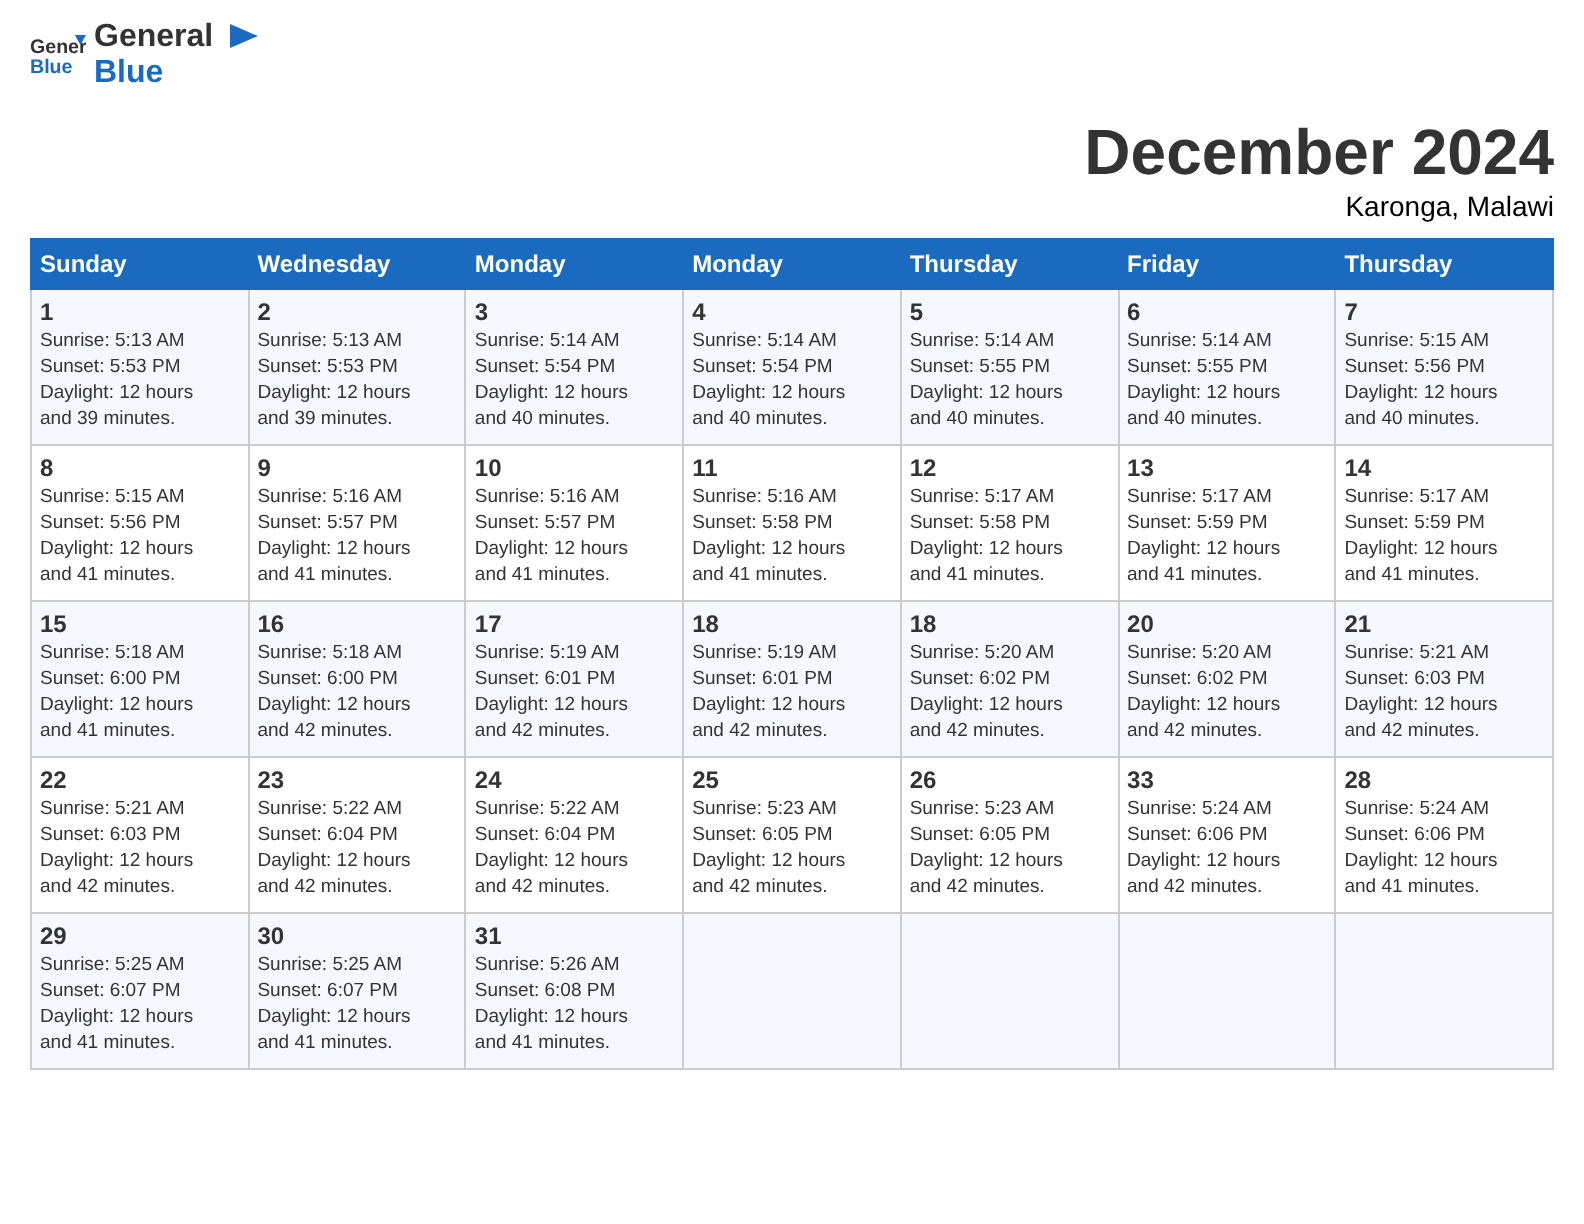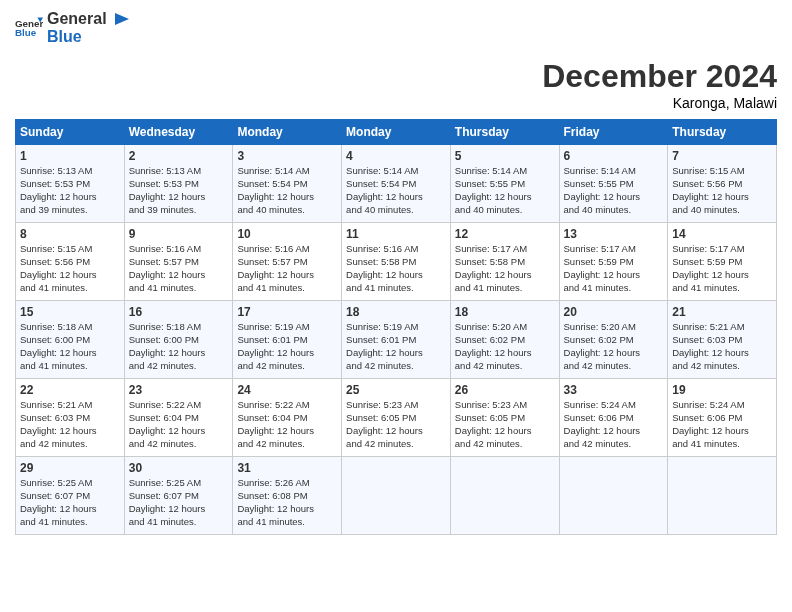--- a/index.html
+++ b/index.html
@@ -312,21 +312,21 @@
             <div>and 42 minutes.</div>
           </td>
           <td>
             <span class="day-num">33</span>
             <div>Sunrise: 5:24 AM</div>
             <div>Sunset: 6:06 PM</div>
             <div>Daylight: 12 hours</div>
             <div>and 42 minutes.</div>
           </td>
           <td>
-            <span class="day-num">19</span>
+            <span class="day-num">28</span>
             <div>Sunrise: 5:24 AM</div>
             <div>Sunset: 6:06 PM</div>
             <div>Daylight: 12 hours</div>
             <div>and 41 minutes.</div>
           </td>
         </tr>
         <tr>
           <td>
             <span class="day-num">29</span>
             <div>Sunrise: 5:25 AM</div>

